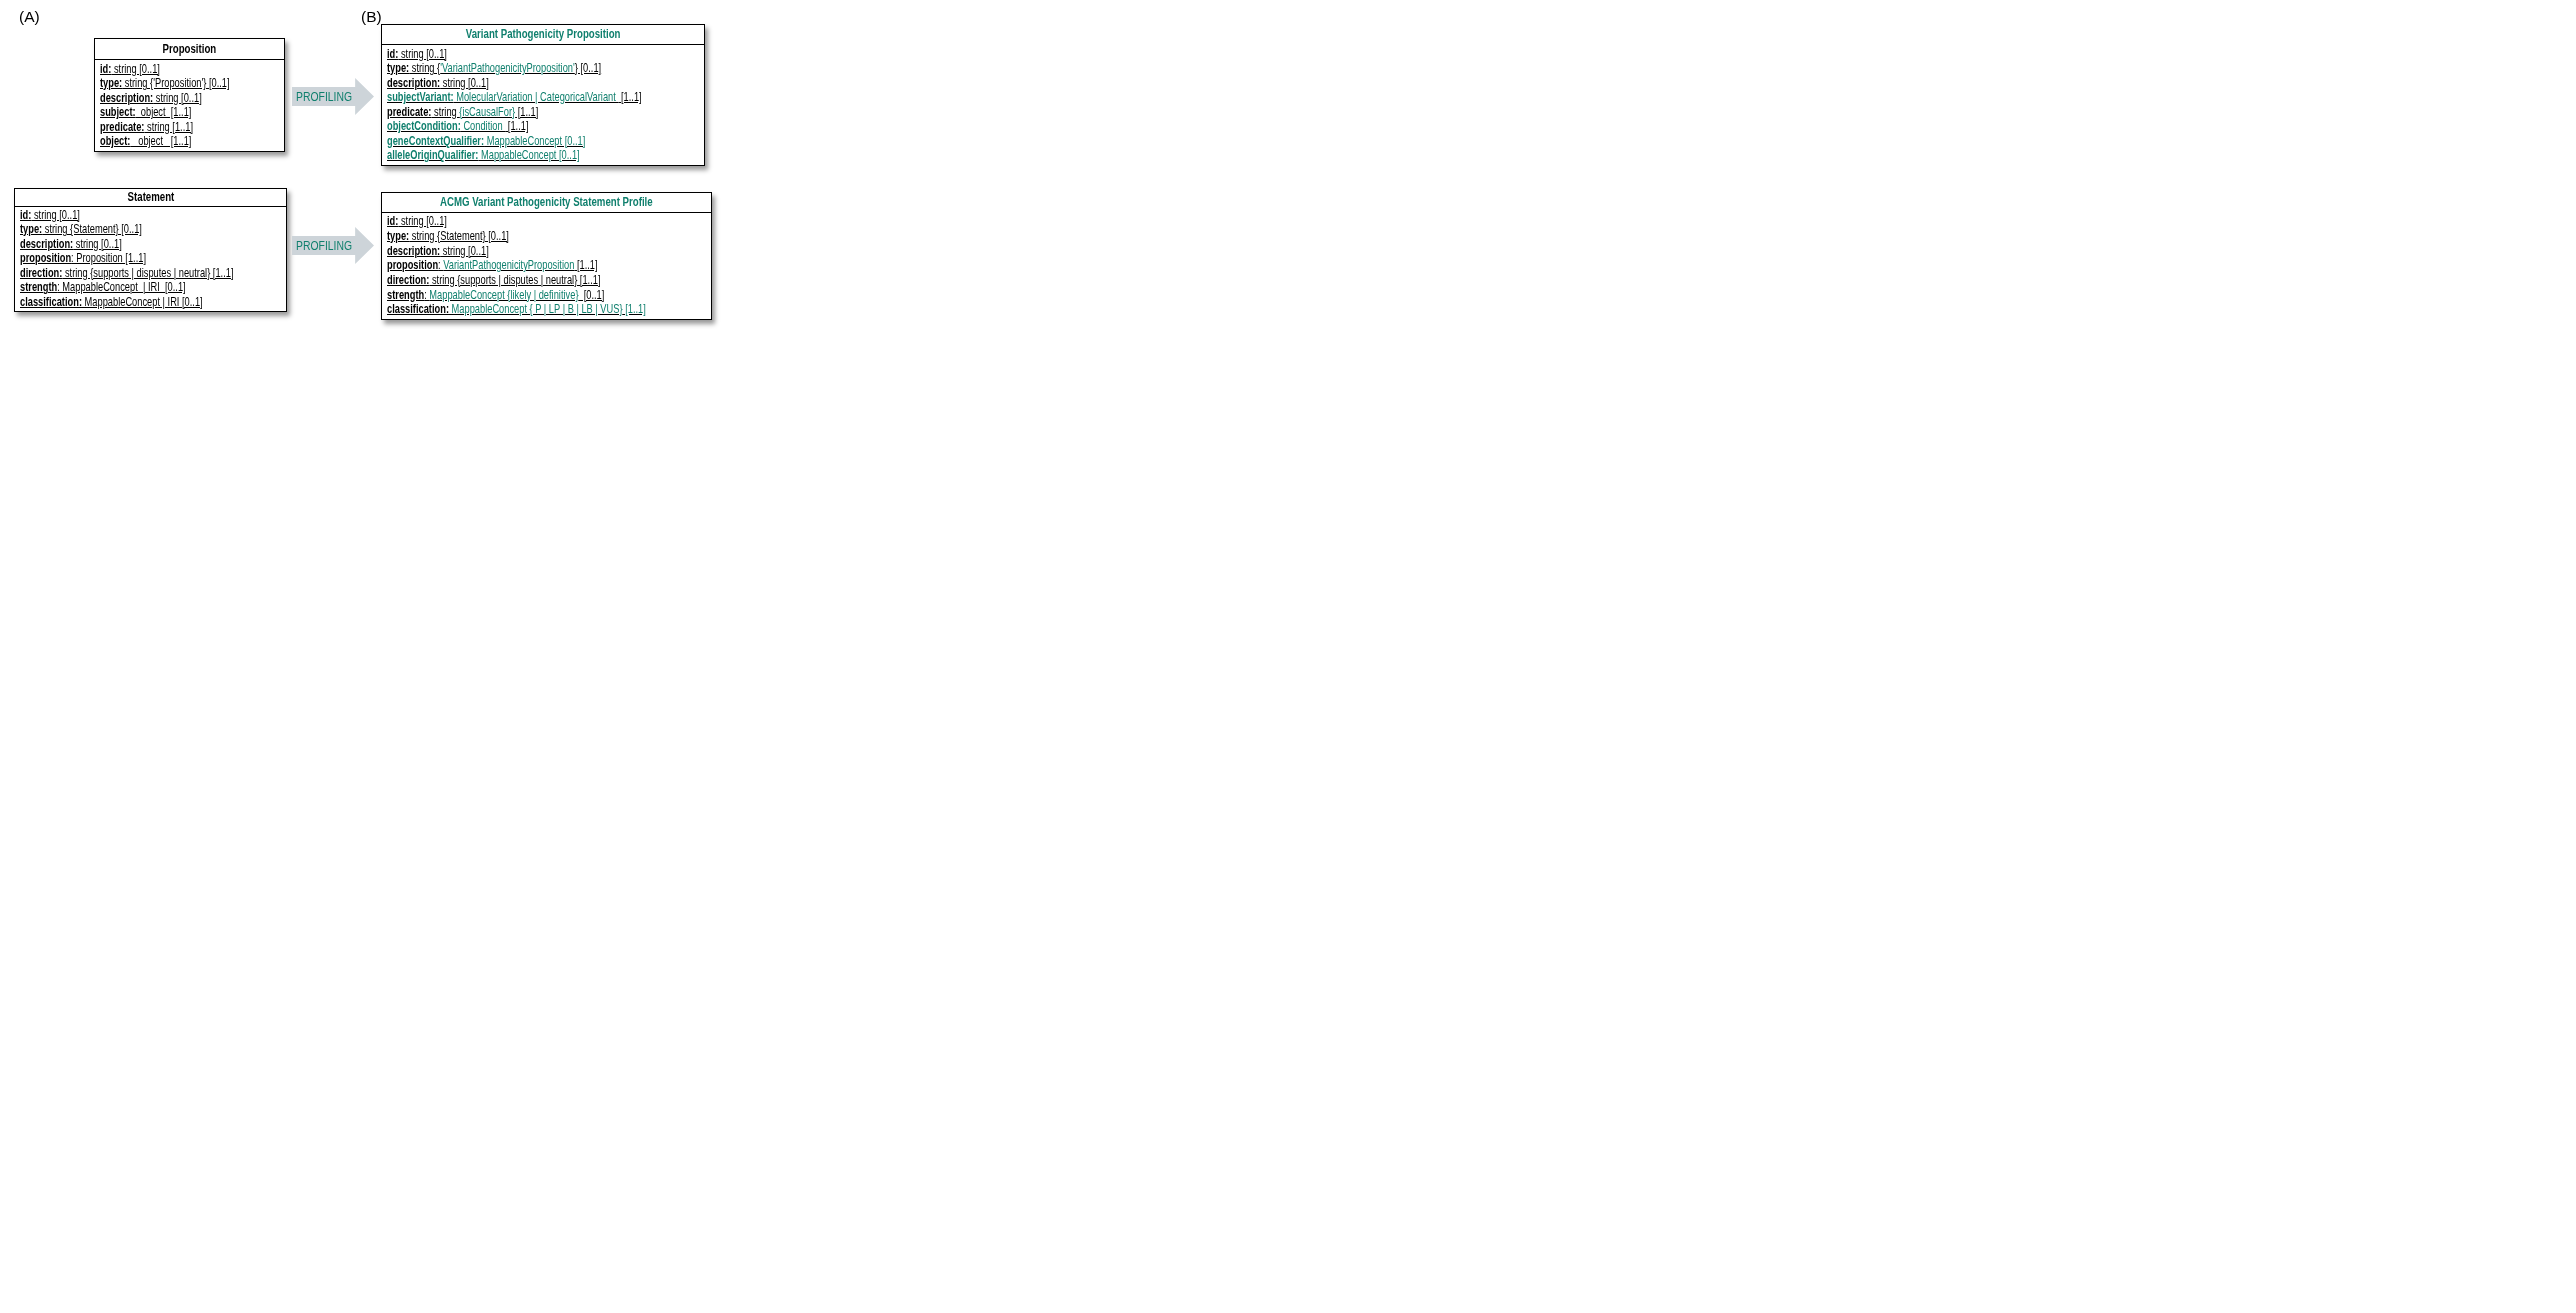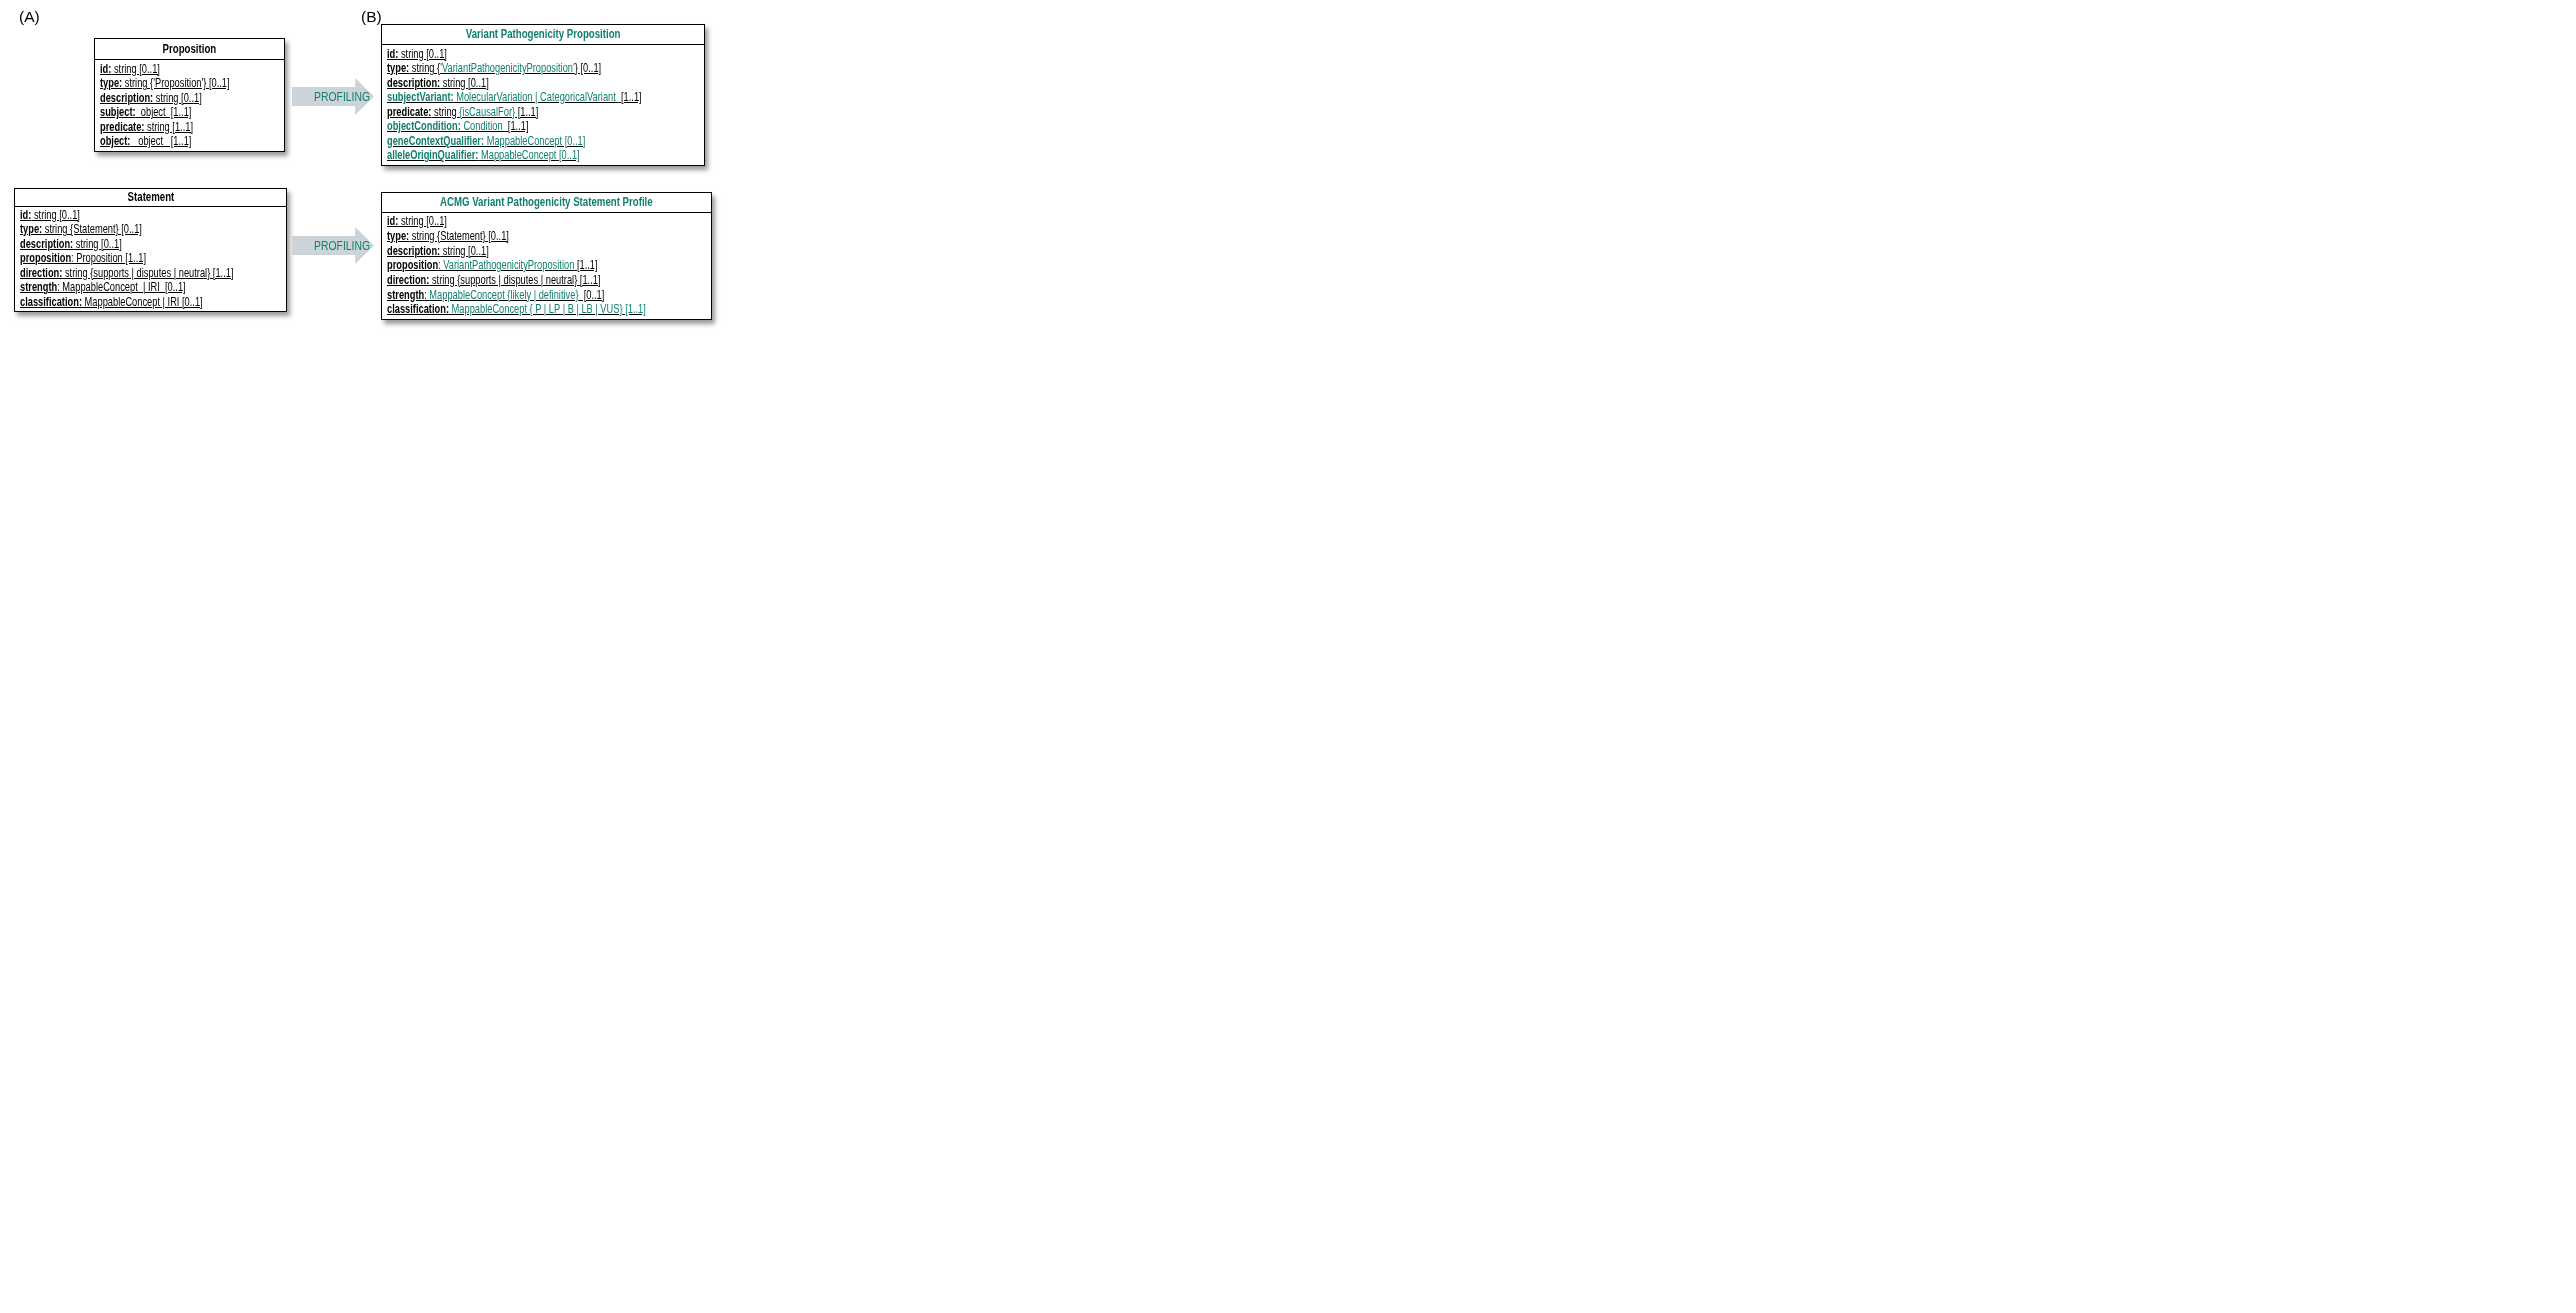--- a/index.html
+++ b/index.html
@@ -17,21 +17,21 @@
            transform-origin:0 50%;color:#000;line-height:1;}
   .bold{font-weight:700;}
   .teal{color:var(--teal);}
   #box-proposition .uml-title{height:21px;}
   #box-statement .uml-title{height:17.5px;}
   #box-vpp .uml-title{height:20px;}
   #box-acmg .uml-title{height:19.6px;}
   .arrow{position:absolute;width:82px;height:37px;}
   .arrow-shape{position:absolute;left:0;top:0;width:100%;height:100%;background:var(--arrow-gray);
                clip-path:polygon(0 24%,77% 24%,77% 0,100% 50%,77% 100%,77% 76%,0 76%);}
-  .arrow-label{position:absolute;left:18px;top:0;width:77%;height:100%;display:flex;align-items:center;
+  .arrow-label{position:absolute;left:0;top:0;width:77%;height:100%;display:flex;align-items:center;
                justify-content:center;color:var(--teal);font-size:13px;white-space:nowrap;}
   .arrow-label .inner{display:inline-block;transform:scaleX(0.80);transform-origin:50% 50%;}
 </style>
 </head>
 <body>
 
 <div class="canvas">
 
   <div class="panel-label" style="left:19px;top:8.2px;">(A)</div>
 

